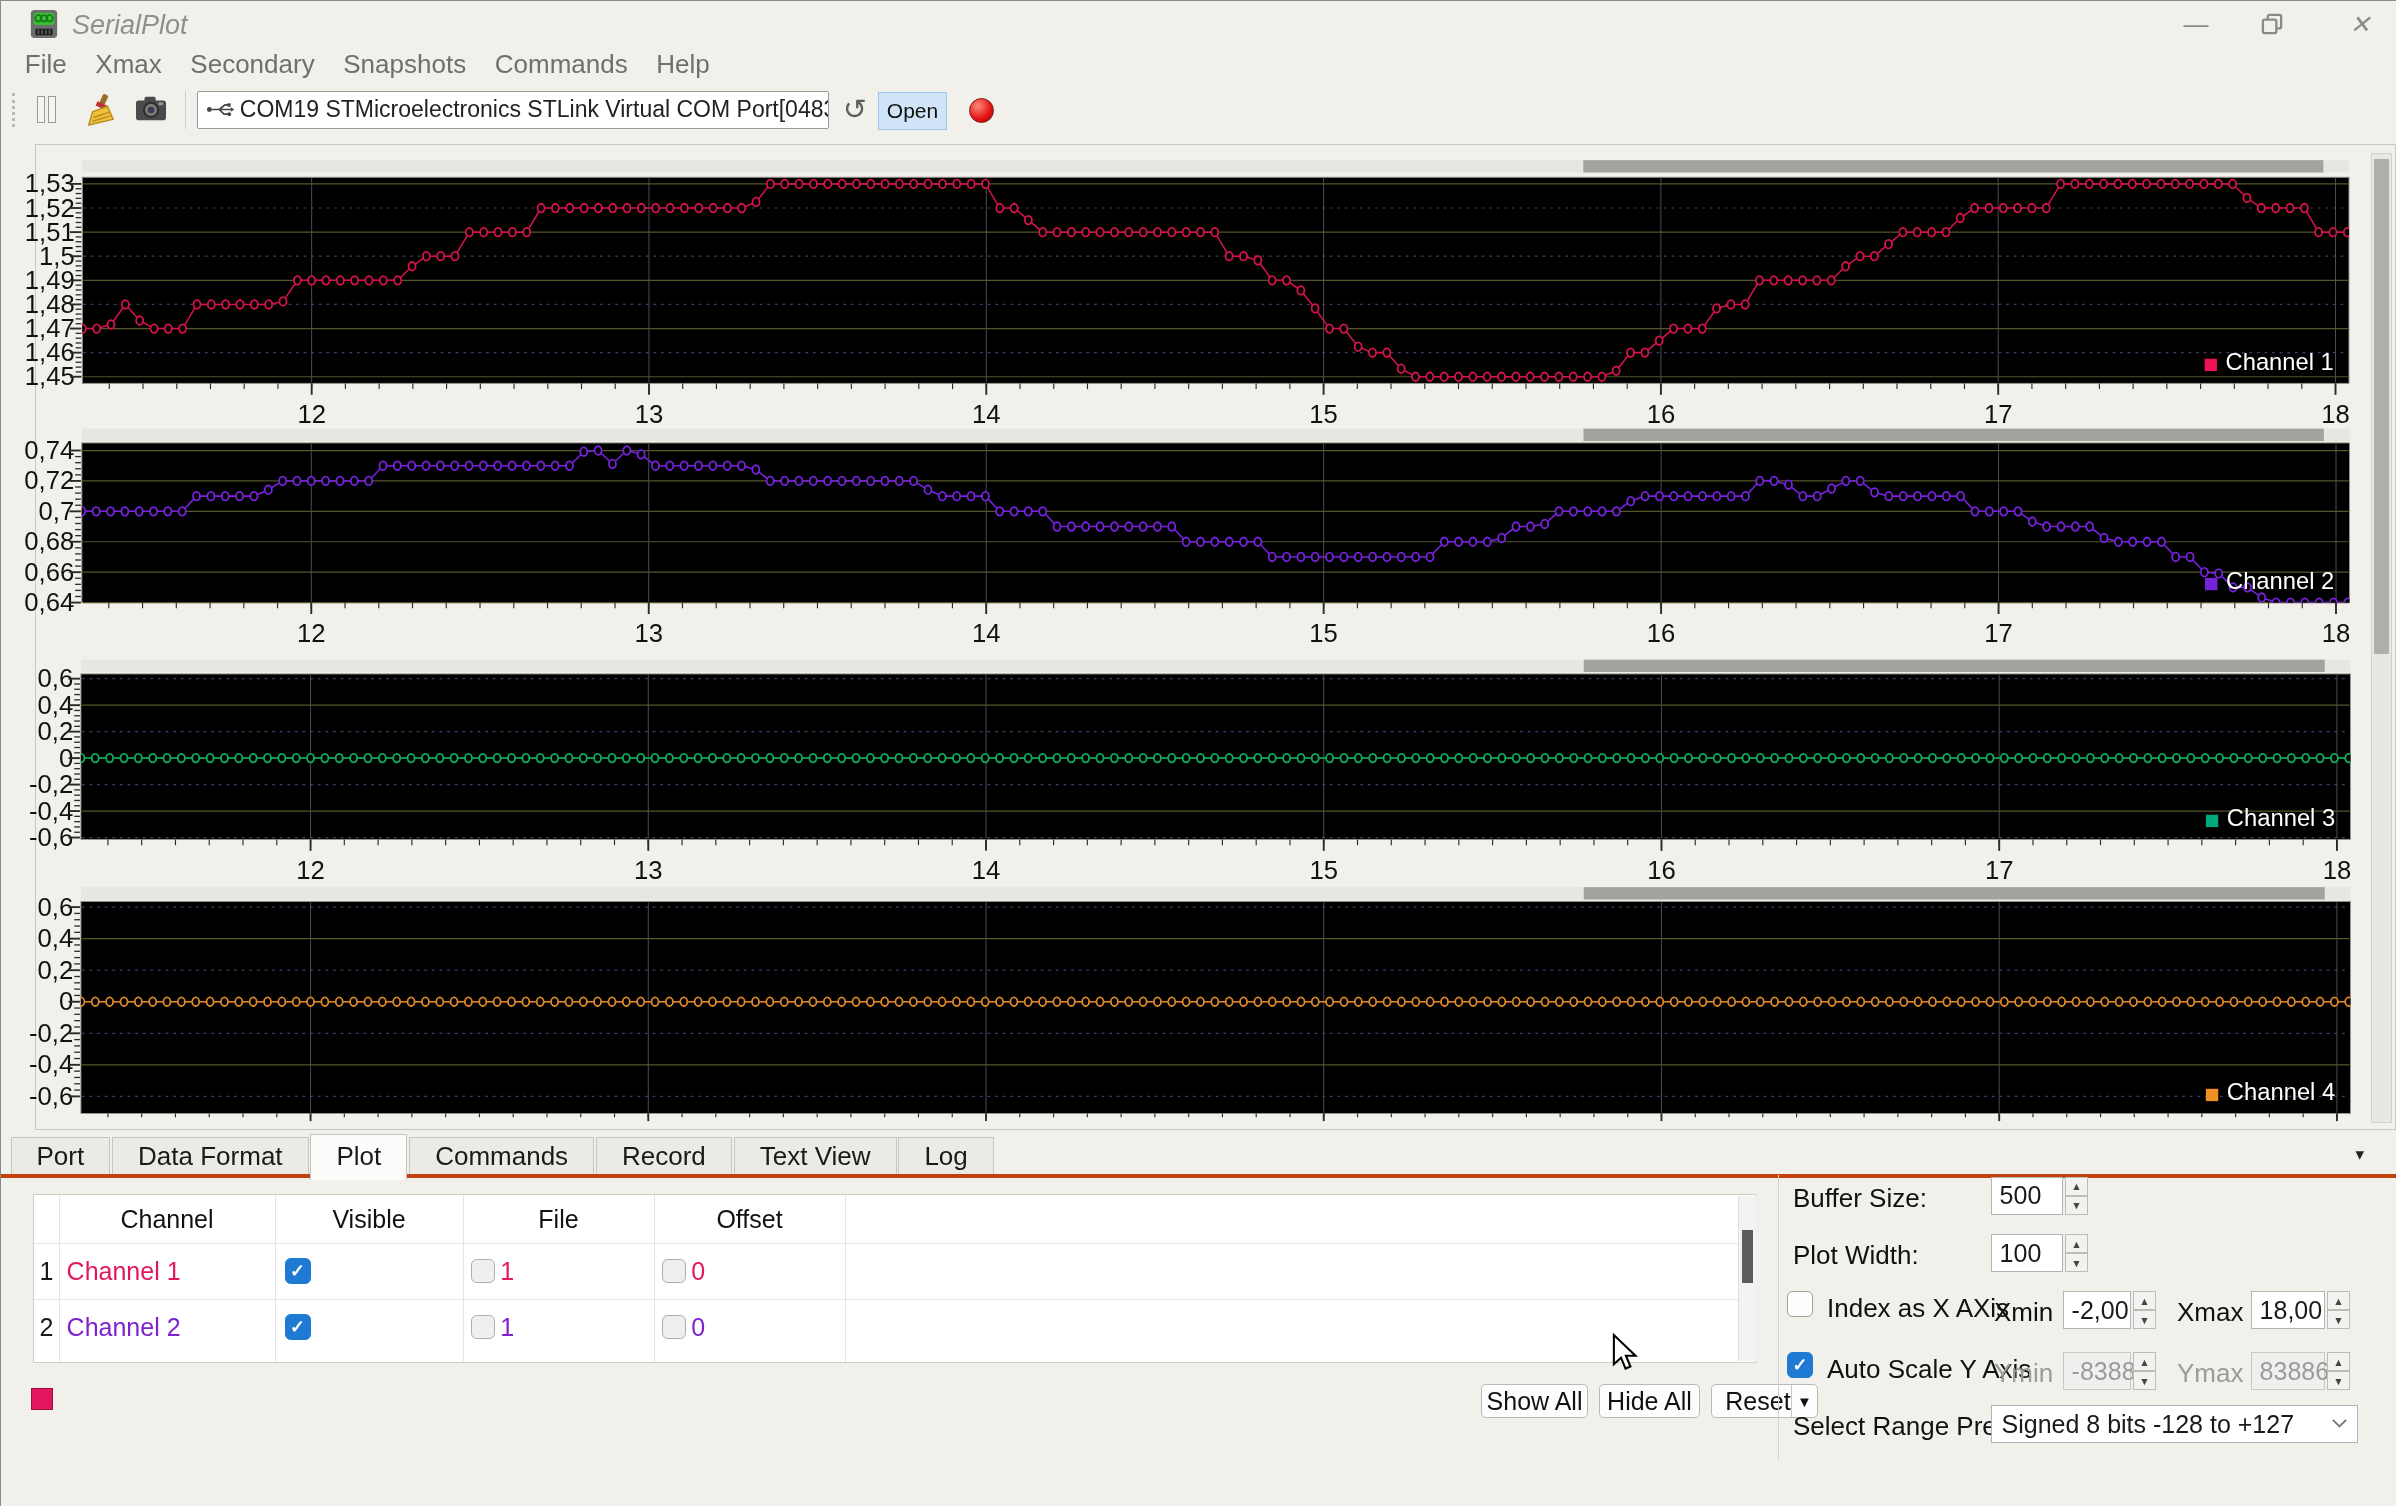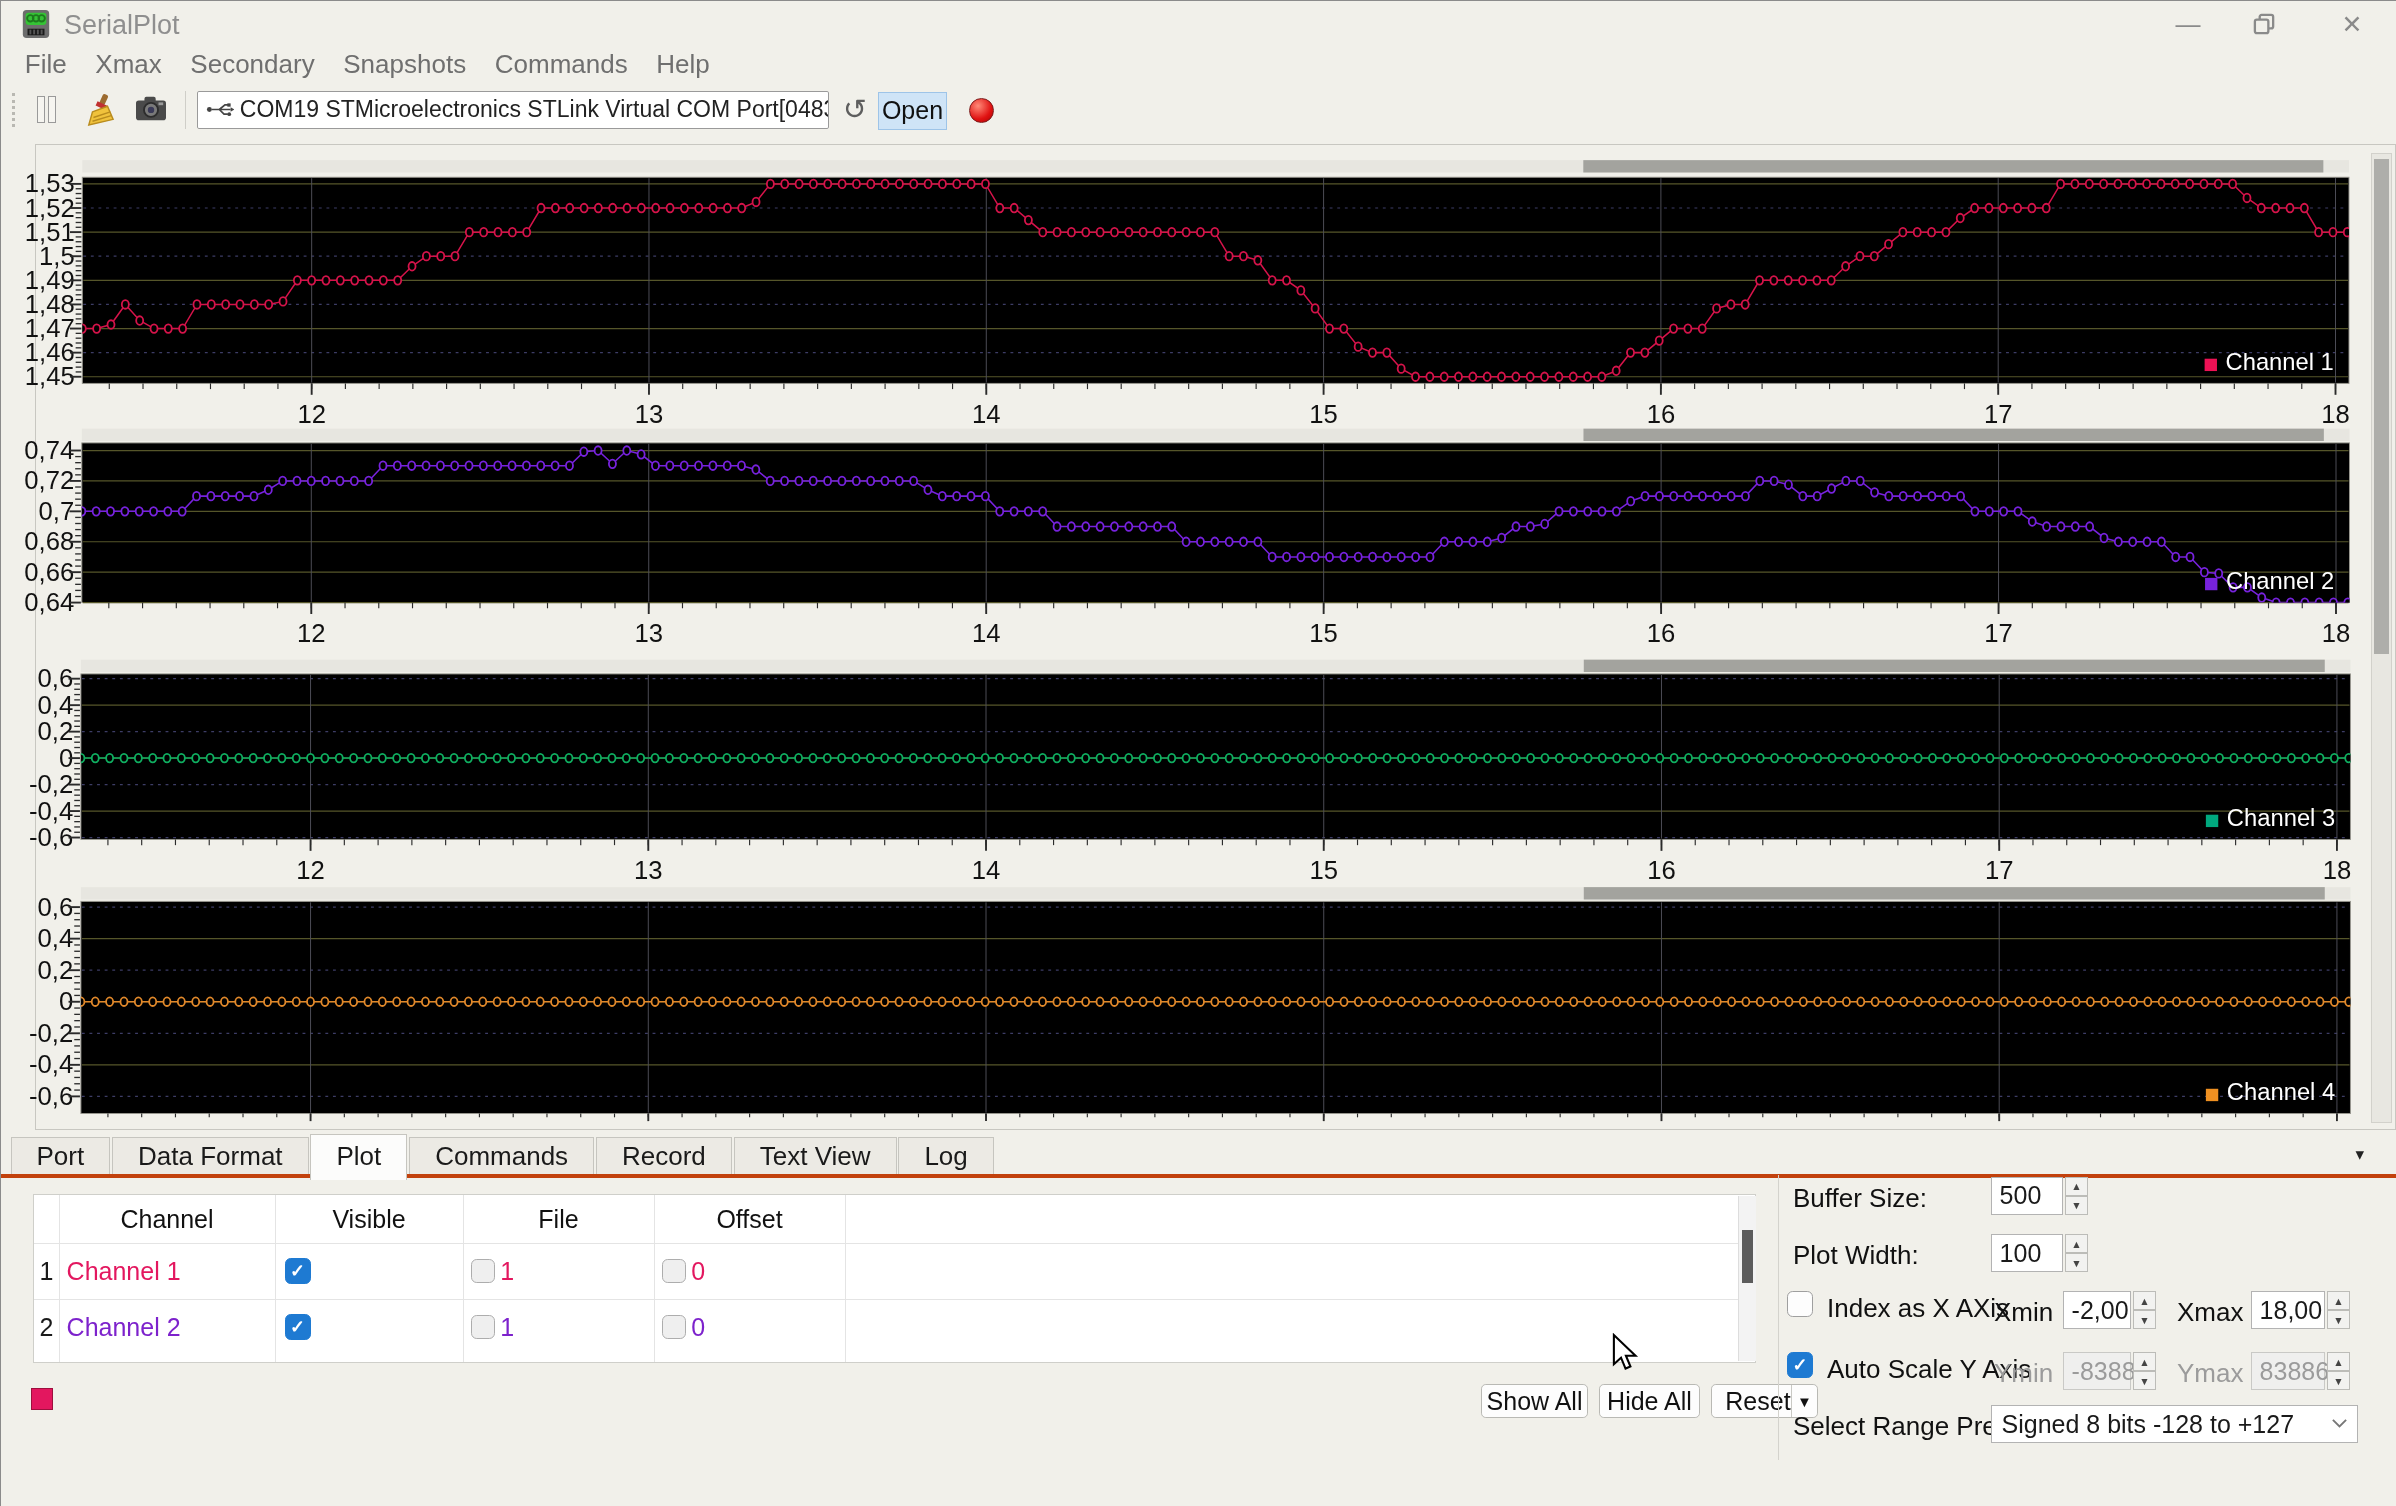--- a/index.html
+++ b/index.html
@@ -1,40 +1,40 @@
 <!DOCTYPE html>
 <html style="font-size:15px"><head>
 <meta charset="utf-8">
 <style>
   html,body{margin:0;padding:0;background:#6e6e6e;}
   .window{position:relative;width:2397px;height:1507px;background:#f1f0ea;
     font-family:"Liberation Sans",sans-serif;color:#1a1a1a;overflow:hidden;
     border:1px solid #8b8b8b;box-sizing:border-box;}
   
-  .titlebar{position:absolute;left:8px;top:0;right:0;height:44px;}
+  .titlebar{position:absolute;left:16px;top:0;right:0;height:44px;font-style:italic;}
   .app-icon{position:absolute;left:11.4px;top:6.7px;width:32px;height:32px;}
   .title-text{position:absolute;left:55px;top:8.6px;font-size:27px;color:#8f8f8f;}
   .winbtn{position:absolute;top:9.5px;width:44px;height:28.5px;display:flex;align-items:center;justify-content:center;color:#8a8a8a;font-size:25px;}
   
   .menubar{position:absolute;left:0;top:44px;right:0;height:38px;display:flex;align-items:center;padding-left:9.5px;}
   .menu-item{padding:0 14.3px;font-size:26px;color:#6f6f6f;}
   
   .toolbar{position:absolute;left:0;top:82px;right:0;height:53px;}
   .tb-handle{position:absolute;left:11.4px;top:9.5px;height:34px;width:0;border-left:3.8px dotted #b9b8b2;}
   .pause-icon{position:absolute;left:36px;top:13.3px;width:25px;height:27px;}
   .pause-icon span{display:inline-block;width:7.6px;height:27px;border:1.9px solid #9a9a9a;box-sizing:border-box;margin-right:3.8px;background:#f6f5f0;}
   .tb-svg{position:absolute;top:9.5px;}
   .tb-sep{position:absolute;left:184px;top:7.6px;height:38px;width:0;border-left:1px solid #cfcec8;}
   .port-combo{position:absolute;left:196px;top:7.6px;width:632px;height:38px;background:#fff;
     border:1px solid #9a9a9a;border-radius:1.9px;display:flex;align-items:center;box-sizing:border-box;overflow:hidden;}
   .port-combo .usb{flex:0 0 auto;margin:0 5.7px 0 7.6px;}
   .port-combo .txt{font-size:23px;color:#222;white-space:nowrap;flex:1 1 auto;}
   .refresh-btn{position:absolute;left:839px;top:7.6px;width:30px;height:38px;font-size:28.5px;color:#5e5e5e;display:flex;align-items:center;justify-content:center;}
   .open-btn{position:absolute;left:877px;top:8.6px;width:67px;height:36px;background:#cfe4f7;border:1px solid #9ec4e8;
-    font-size:25px;display:flex;align-items:center;justify-content:center;color:#111;}
+    font-size:21px;display:flex;align-items:center;justify-content:center;color:#111;}
   .record-btn{position:absolute;left:968px;top:15px;width:23px;height:23px;border-radius:50%;
     background:radial-gradient(circle at 35% 30%, #ff8a78, #e01212 60%, #a80000);border:1px solid #7e1a1a;}
   
   .plot-frame{position:absolute;left:34px;top:143px;width:2361px;height:986px;border:1px solid #c8c7c1;box-sizing:border-box;}
   .plot-svg{position:absolute;left:0;}
   .vscroll{position:absolute;left:2370px;top:152px;width:21px;height:970px;background:#e8e7e1;border:1px solid #d2d1cb;box-sizing:border-box;}
   .vscroll .thumb{position:absolute;left:1.9px;top:4.8px;width:15px;height:495px;background:#aeaeaa;}
   
   .tabbar{position:absolute;left:0;top:1128px;right:0;height:45px;border-bottom:4px solid #c2410c;}
   .tab{position:relative;display:inline-block;font-size:26px;color:#1a1a1a;text-align:center;

